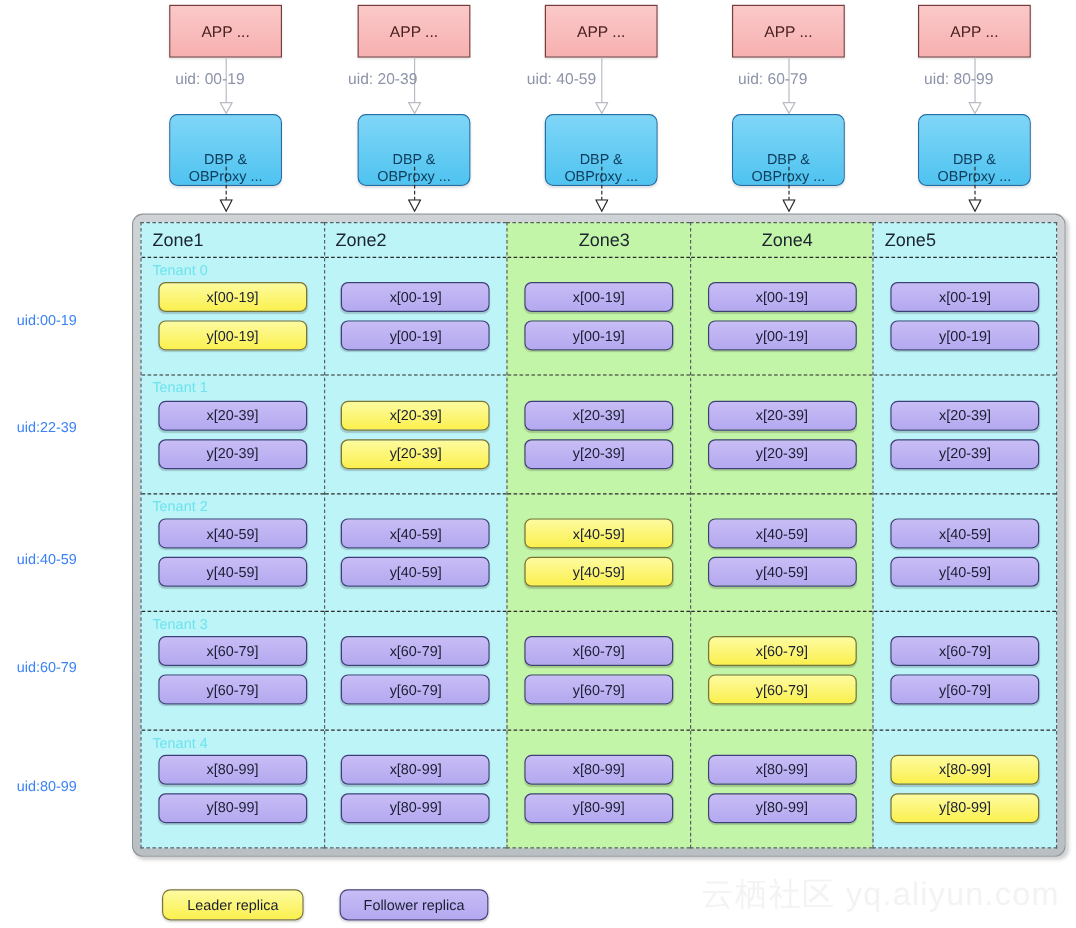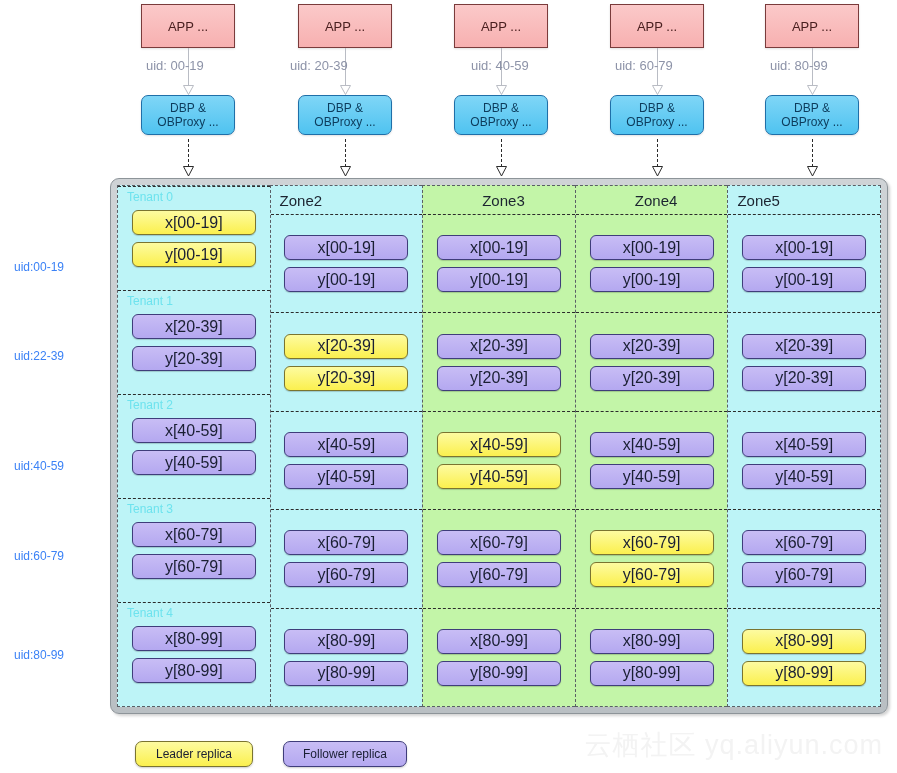--- a/index.html
+++ b/index.html
@@ -23,26 +23,26 @@
     border: 1px solid #7a3b3b;
     border-radius: 0;
     background: linear-gradient(180deg, #fbc9c9 0%, #f7b0b0 100%);
     display: flex; align-items: center; justify-content: center;
     font-size: 13px; color: #4a2020;
     box-shadow: 0 1px 2px rgba(0,0,0,0.12);
   }
   
   .proxy-box {
     position: absolute;
-    width: 94px; height: 40px;
+    width: 94px; height: 60px;
     border: 1px solid #1f6fa8;
     border-radius: 7px;
     background: linear-gradient(180deg, #7fd6f7 0%, #4fc3f0 100%);
     display: flex; flex-direction: column;
-    align-items: center; justify-content: center;
+    align-items: center; justify-content: flex-end;
     font-size: 12px; color: #0d3c5c; line-height: 1.18;
     box-shadow: 0 1px 2px rgba(0,0,0,0.12);
   }
 
   
   .v-line {
     position: absolute;
     width: 1px;
     background: #b9bcc4;
   }
@@ -120,21 +120,21 @@
     left: 9px; top: 3px;
     font-size: 12px;
     color: #6ee3ee;
     white-space: nowrap;
   }
   .replica {
     width: 124px; height: 25px;
     border: 1px solid #3a3f58;
     border-radius: 6px;
     display: flex; align-items: center; justify-content: center;
-    font-size: 16px; color: #1a1f33;
+    font-size: 12px; color: #1a1f33;
     box-shadow: 0 1px 1px rgba(0,0,0,0.18);
   }
   .replica.leader {
     background: linear-gradient(180deg,#fdfba0 0%, #fbf04e 100%);
     border-color: #7a7430;
   }
   .replica.follower {
     background: linear-gradient(180deg,#c8bdf5 0%, #b4a8f0 100%);
     border-color: #3f3d7a;
   }
@@ -201,21 +201,21 @@
       <div class="uid-flow-label" style="left: 146px; top: 58px;">uid: 00-19</div>
       <div class="v-line" style="left: 345px; top: 48px; height: 39px;"></div>
       <svg width="11" height="10" style="position: absolute; left: 340px; top: 85px;">
         <polygon points="0.5,0.5 10.5,0.5 5.5,9.5" fill="#ffffff" stroke="#b9bcc4" stroke-width="1"></polygon>
       </svg>
       <div class="uid-flow-label" style="left: 290px; top: 58px;">uid: 20-39</div>
       <div class="v-line" style="left: 501px; top: 48px; height: 39px;"></div>
       <svg width="11" height="10" style="position: absolute; left: 496px; top: 85px;">
         <polygon points="0.5,0.5 10.5,0.5 5.5,9.5" fill="#ffffff" stroke="#b9bcc4" stroke-width="1"></polygon>
       </svg>
-      <div class="uid-flow-label" style="left: 471px; top: 58px;">uid: 40-59</div>
+      <div class="uid-flow-label" style="left: 439px; top: 58px;">uid: 40-59</div>
       <div class="v-line" style="left: 657px; top: 48px; height: 39px;"></div>
       <svg width="11" height="10" style="position: absolute; left: 652px; top: 85px;">
         <polygon points="0.5,0.5 10.5,0.5 5.5,9.5" fill="#ffffff" stroke="#b9bcc4" stroke-width="1"></polygon>
       </svg>
       <div class="uid-flow-label" style="left: 615px; top: 58px;">uid: 60-79</div>
       <div class="v-line" style="left: 812px; top: 48px; height: 39px;"></div>
       <svg width="11" height="10" style="position: absolute; left: 807px; top: 85px;">
         <polygon points="0.5,0.5 10.5,0.5 5.5,9.5" fill="#ffffff" stroke="#b9bcc4" stroke-width="1"></polygon>
       </svg>
       <div class="uid-flow-label" style="left: 770px; top: 58px;">uid: 80-99</div>
@@ -271,20 +271,21 @@
       <div class="uid-side-label" style="left: 14px; top: 260px;">uid:00-19</div>
       <div class="uid-side-label" style="left: 14px; top: 349px;">uid:22-39</div>
       <div class="uid-side-label" style="left: 14px; top: 459px;">uid:40-59</div>
       <div class="uid-side-label" style="left: 14px; top: 549px;">uid:60-79</div>
       <div class="uid-side-label" style="left: 14px; top: 648px;">uid:80-99</div>
     </div>
 
   <div id="grid-container">
     <div id="zones-row">
         <div class="zone-col zone-cyan">
+          <div class="zone-title">Zone1</div>
           <div class="zone-body">
             <div class="tenant-cell">
               <div class="tenant-label">Tenant 0</div>
               <div class="replica leader">x[00-19]</div>
               <div class="replica leader">y[00-19]</div>
             </div>
             <div class="tenant-cell">
               <div class="tenant-label">Tenant 1</div>
               <div class="replica follower">x[20-39]</div>
               <div class="replica follower">y[20-39]</div>

